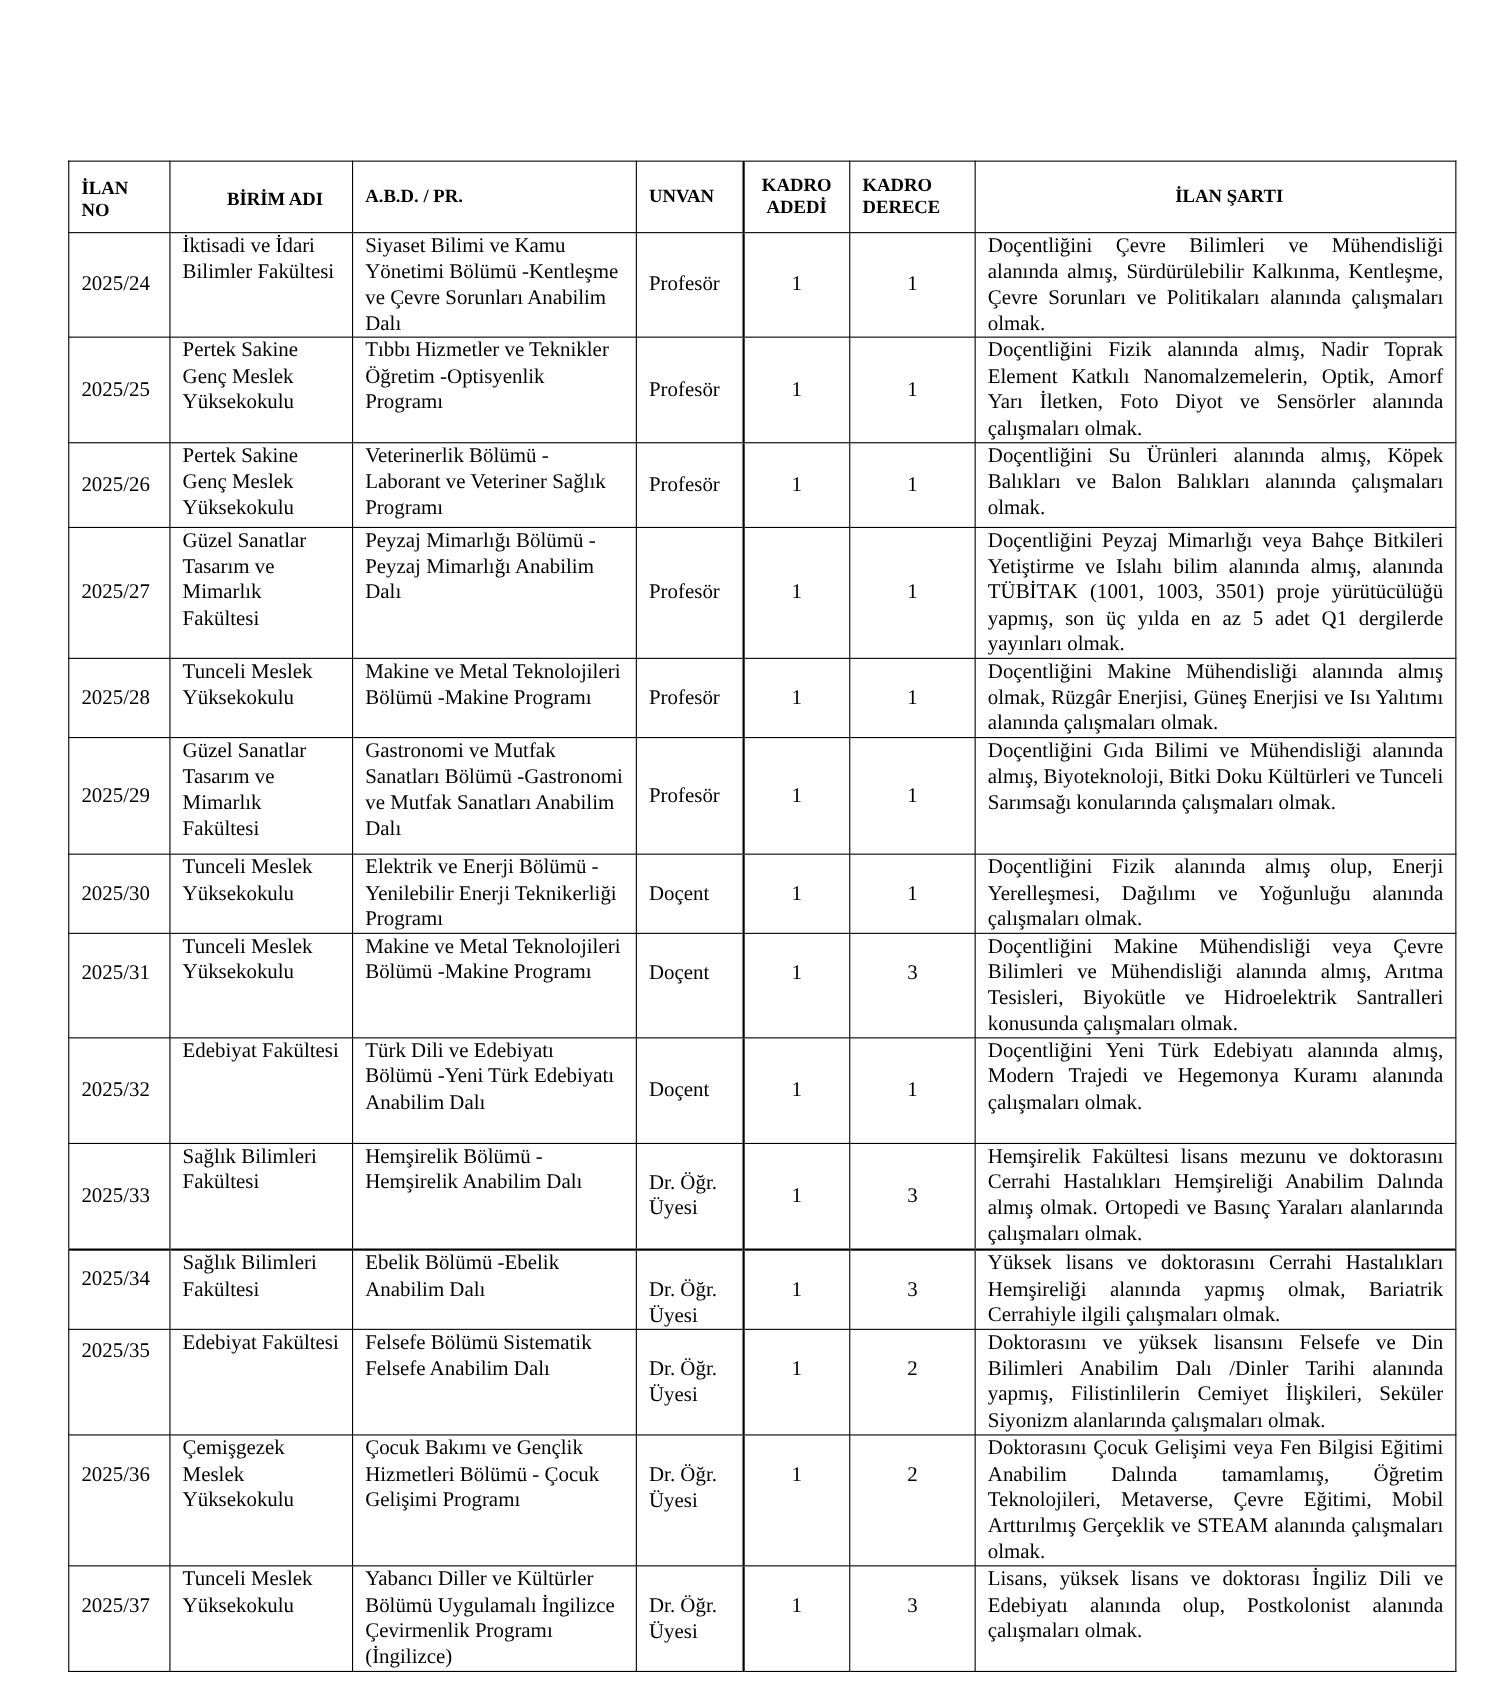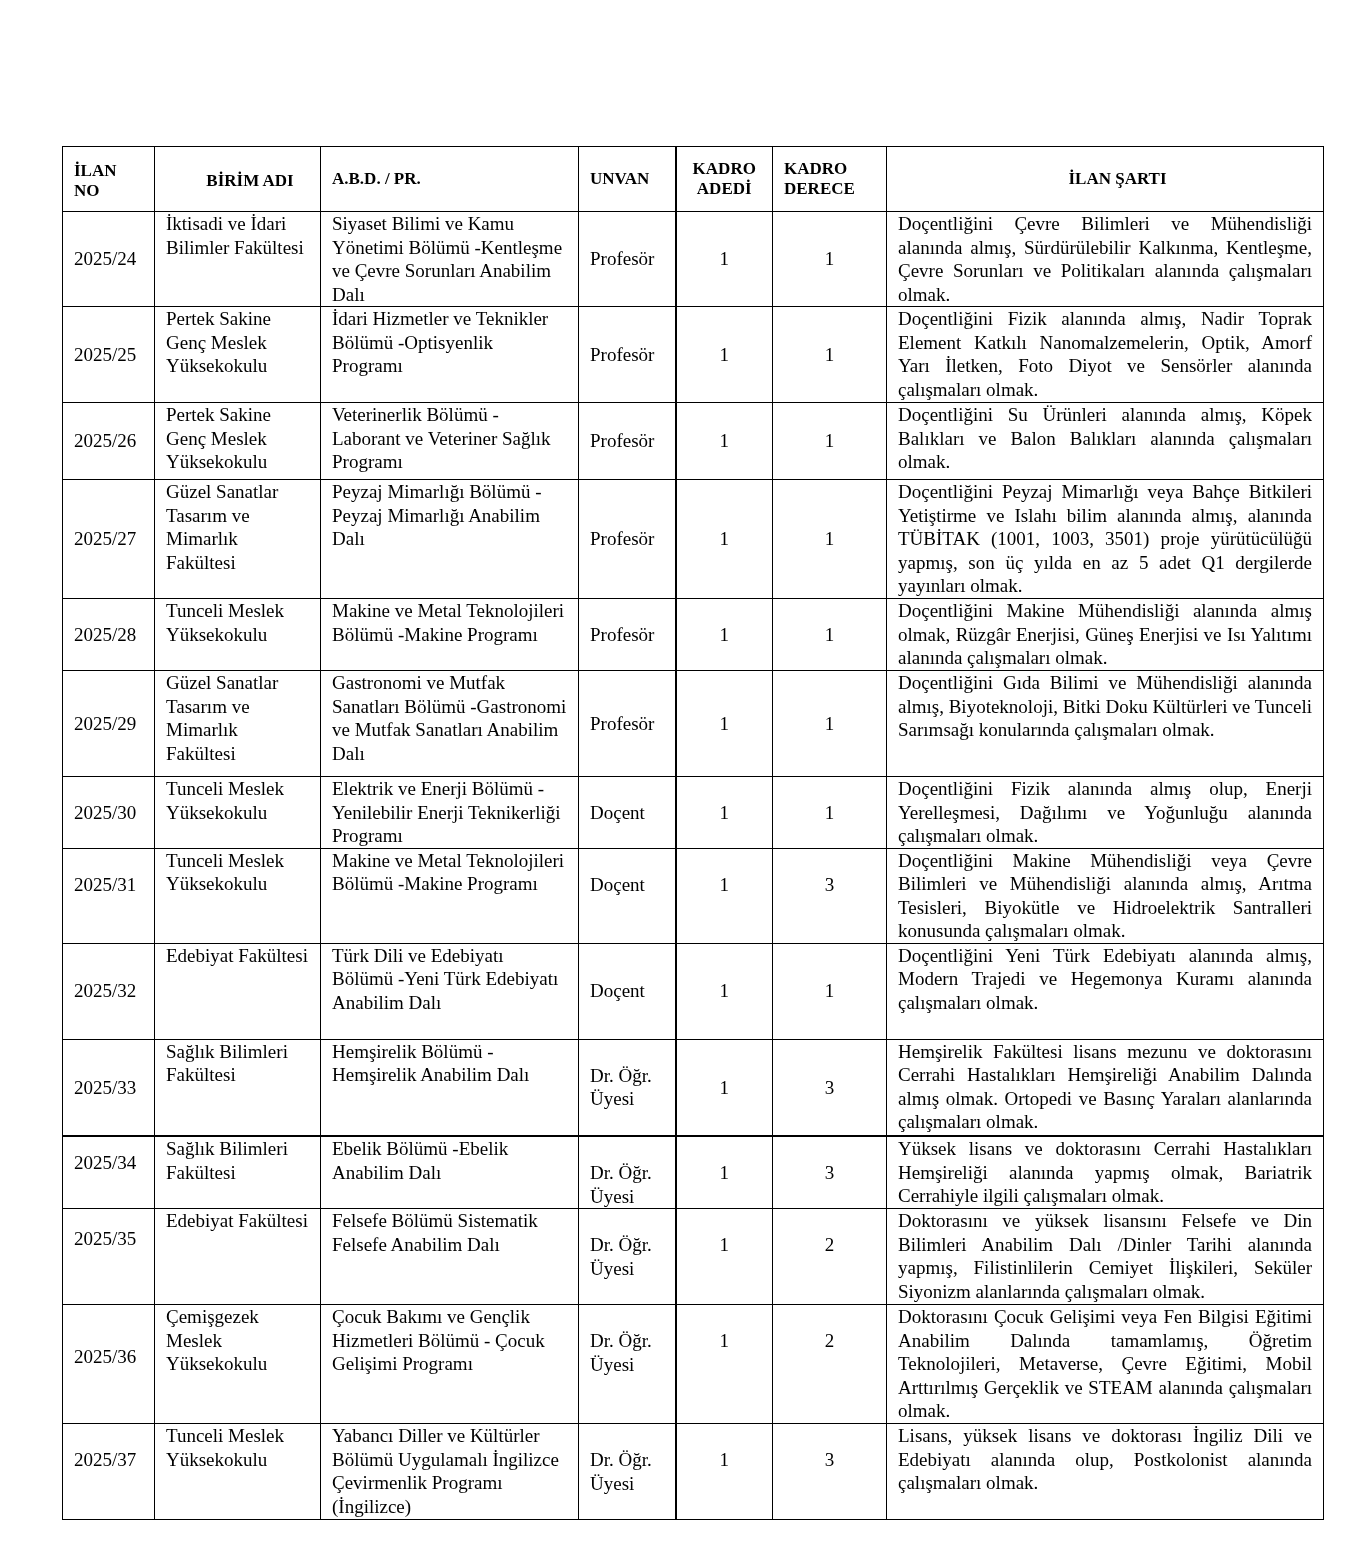--- a/index.html
+++ b/index.html
@@ -51,21 +51,21 @@
     <td>İktisadi ve İdari Bilimler Fakültesi</td>
     <td>Siyaset Bilimi ve Kamu Yönetimi Bölümü -Kentleşme ve Çevre Sorunları Anabilim Dalı</td>
     <td class="unvan">Profesör</td>
     <td class="ctr thick-l">1</td>
     <td class="ctr">1</td>
     <td class="just">Doçentliğini Çevre Bilimleri ve Mühendisliği alanında almış, Sürdürülebilir Kalkınma, Kentleşme, Çevre Sorunları ve Politikaları alanında çalışmaları olmak.</td>
   </tr>
       <tr style="height: 96px;">
     <td class="mid">2025/25</td>
     <td>Pertek Sakine Genç Meslek Yüksekokulu</td>
-    <td>İdari Hizmetler ve Teknikler Bölümü -Optisyenlik Programı</td>
+    <td>Tıbbı Hizmetler ve Teknikler Öğretim -Optisyenlik Programı</td>
     <td class="unvan">Profesör</td>
     <td class="ctr thick-l">1</td>
     <td class="ctr">1</td>
     <td class="just">Doçentliğini Fizik alanında almış, Nadir Toprak Element Katkılı Nanomalzemelerin, Optik, Amorf Yarı İletken, Foto Diyot ve Sensörler alanında çalışmaları olmak.</td>
   </tr>
       <tr style="height: 77px;">
     <td class="mid">2025/26</td>
     <td>Pertek Sakine Genç Meslek Yüksekokulu</td>
     <td>Veterinerlik Bölümü -Laborant ve Veteriner Sağlık Programı</td>
     <td class="unvan">Profesör</td>
@@ -139,30 +139,30 @@
       <tr class="thick-top" style="height: 71px;">
     <td class="mid" style="vertical-align: top; padding-top: 14px;">2025/34</td>
     <td>Sağlık Bilimleri Fakültesi</td>
     <td>Ebelik Bölümü -Ebelik Anabilim Dalı</td>
     <td class="unvan" style="vertical-align: top; padding-top: 24px;">Dr. Öğr. Üyesi</td>
     <td class="ctr thick-l" style="vertical-align: top; padding-top: 24px;">1</td>
     <td class="ctr" style="vertical-align: top; padding-top: 24px;">3</td>
     <td class="just">Yüksek lisans ve doktorasını Cerrahi Hastalıkları Hemşireliği alanında yapmış olmak, Bariatrik Cerrahiyle ilgili çalışmaları olmak.</td>
   </tr>
       <tr style="height: 96px;">
-    <td class="mid" style="vertical-align: top; padding-top: 18px;">2025/35</td>
+    <td class="mid" style="vertical-align: top; padding-top: 8px;">2025/35</td>
     <td>Edebiyat Fakültesi</td>
     <td>Felsefe Bölümü Sistematik Felsefe Anabilim Dalı</td>
     <td class="unvan" style="vertical-align: top; padding-top: 24px;">Dr. Öğr. Üyesi</td>
     <td class="ctr thick-l" style="vertical-align: top; padding-top: 24px;">1</td>
     <td class="ctr" style="vertical-align: top; padding-top: 24px;">2</td>
     <td class="just">Doktorasını ve yüksek lisansını Felsefe ve Din Bilimleri Anabilim Dalı /Dinler Tarihi alanında yapmış, Filistinlilerin Cemiyet İlişkileri, Seküler Siyonizm alanlarında çalışmaları olmak.</td>
   </tr>
       <tr style="height: 119px;">
-    <td class="mid" style="vertical-align: top; padding-top: 40px;">2025/36</td>
+    <td class="mid" style="vertical-align: top; padding-top: 24px;">2025/36</td>
     <td>Çemişgezek Meslek Yüksekokulu</td>
     <td>Çocuk Bakımı ve Gençlik Hizmetleri Bölümü - Çocuk Gelişimi Programı</td>
     <td class="unvan" style="vertical-align: top; padding-top: 24px;">Dr. Öğr. Üyesi</td>
     <td class="ctr thick-l" style="vertical-align: top; padding-top: 24px;">1</td>
     <td class="ctr" style="vertical-align: top; padding-top: 24px;">2</td>
     <td class="just">Doktorasını Çocuk Gelişimi veya Fen Bilgisi Eğitimi Anabilim Dalında tamamlamış, Öğretim Teknolojileri, Metaverse, Çevre Eğitimi, Mobil Arttırılmış Gerçeklik ve STEAM alanında çalışmaları olmak.</td>
   </tr>
       <tr style="height: 96px;">
     <td class="mid" style="vertical-align: top; padding-top: 24px; margin-left: 18px;">2025/37</td>
     <td>Tunceli Meslek Yüksekokulu</td>

